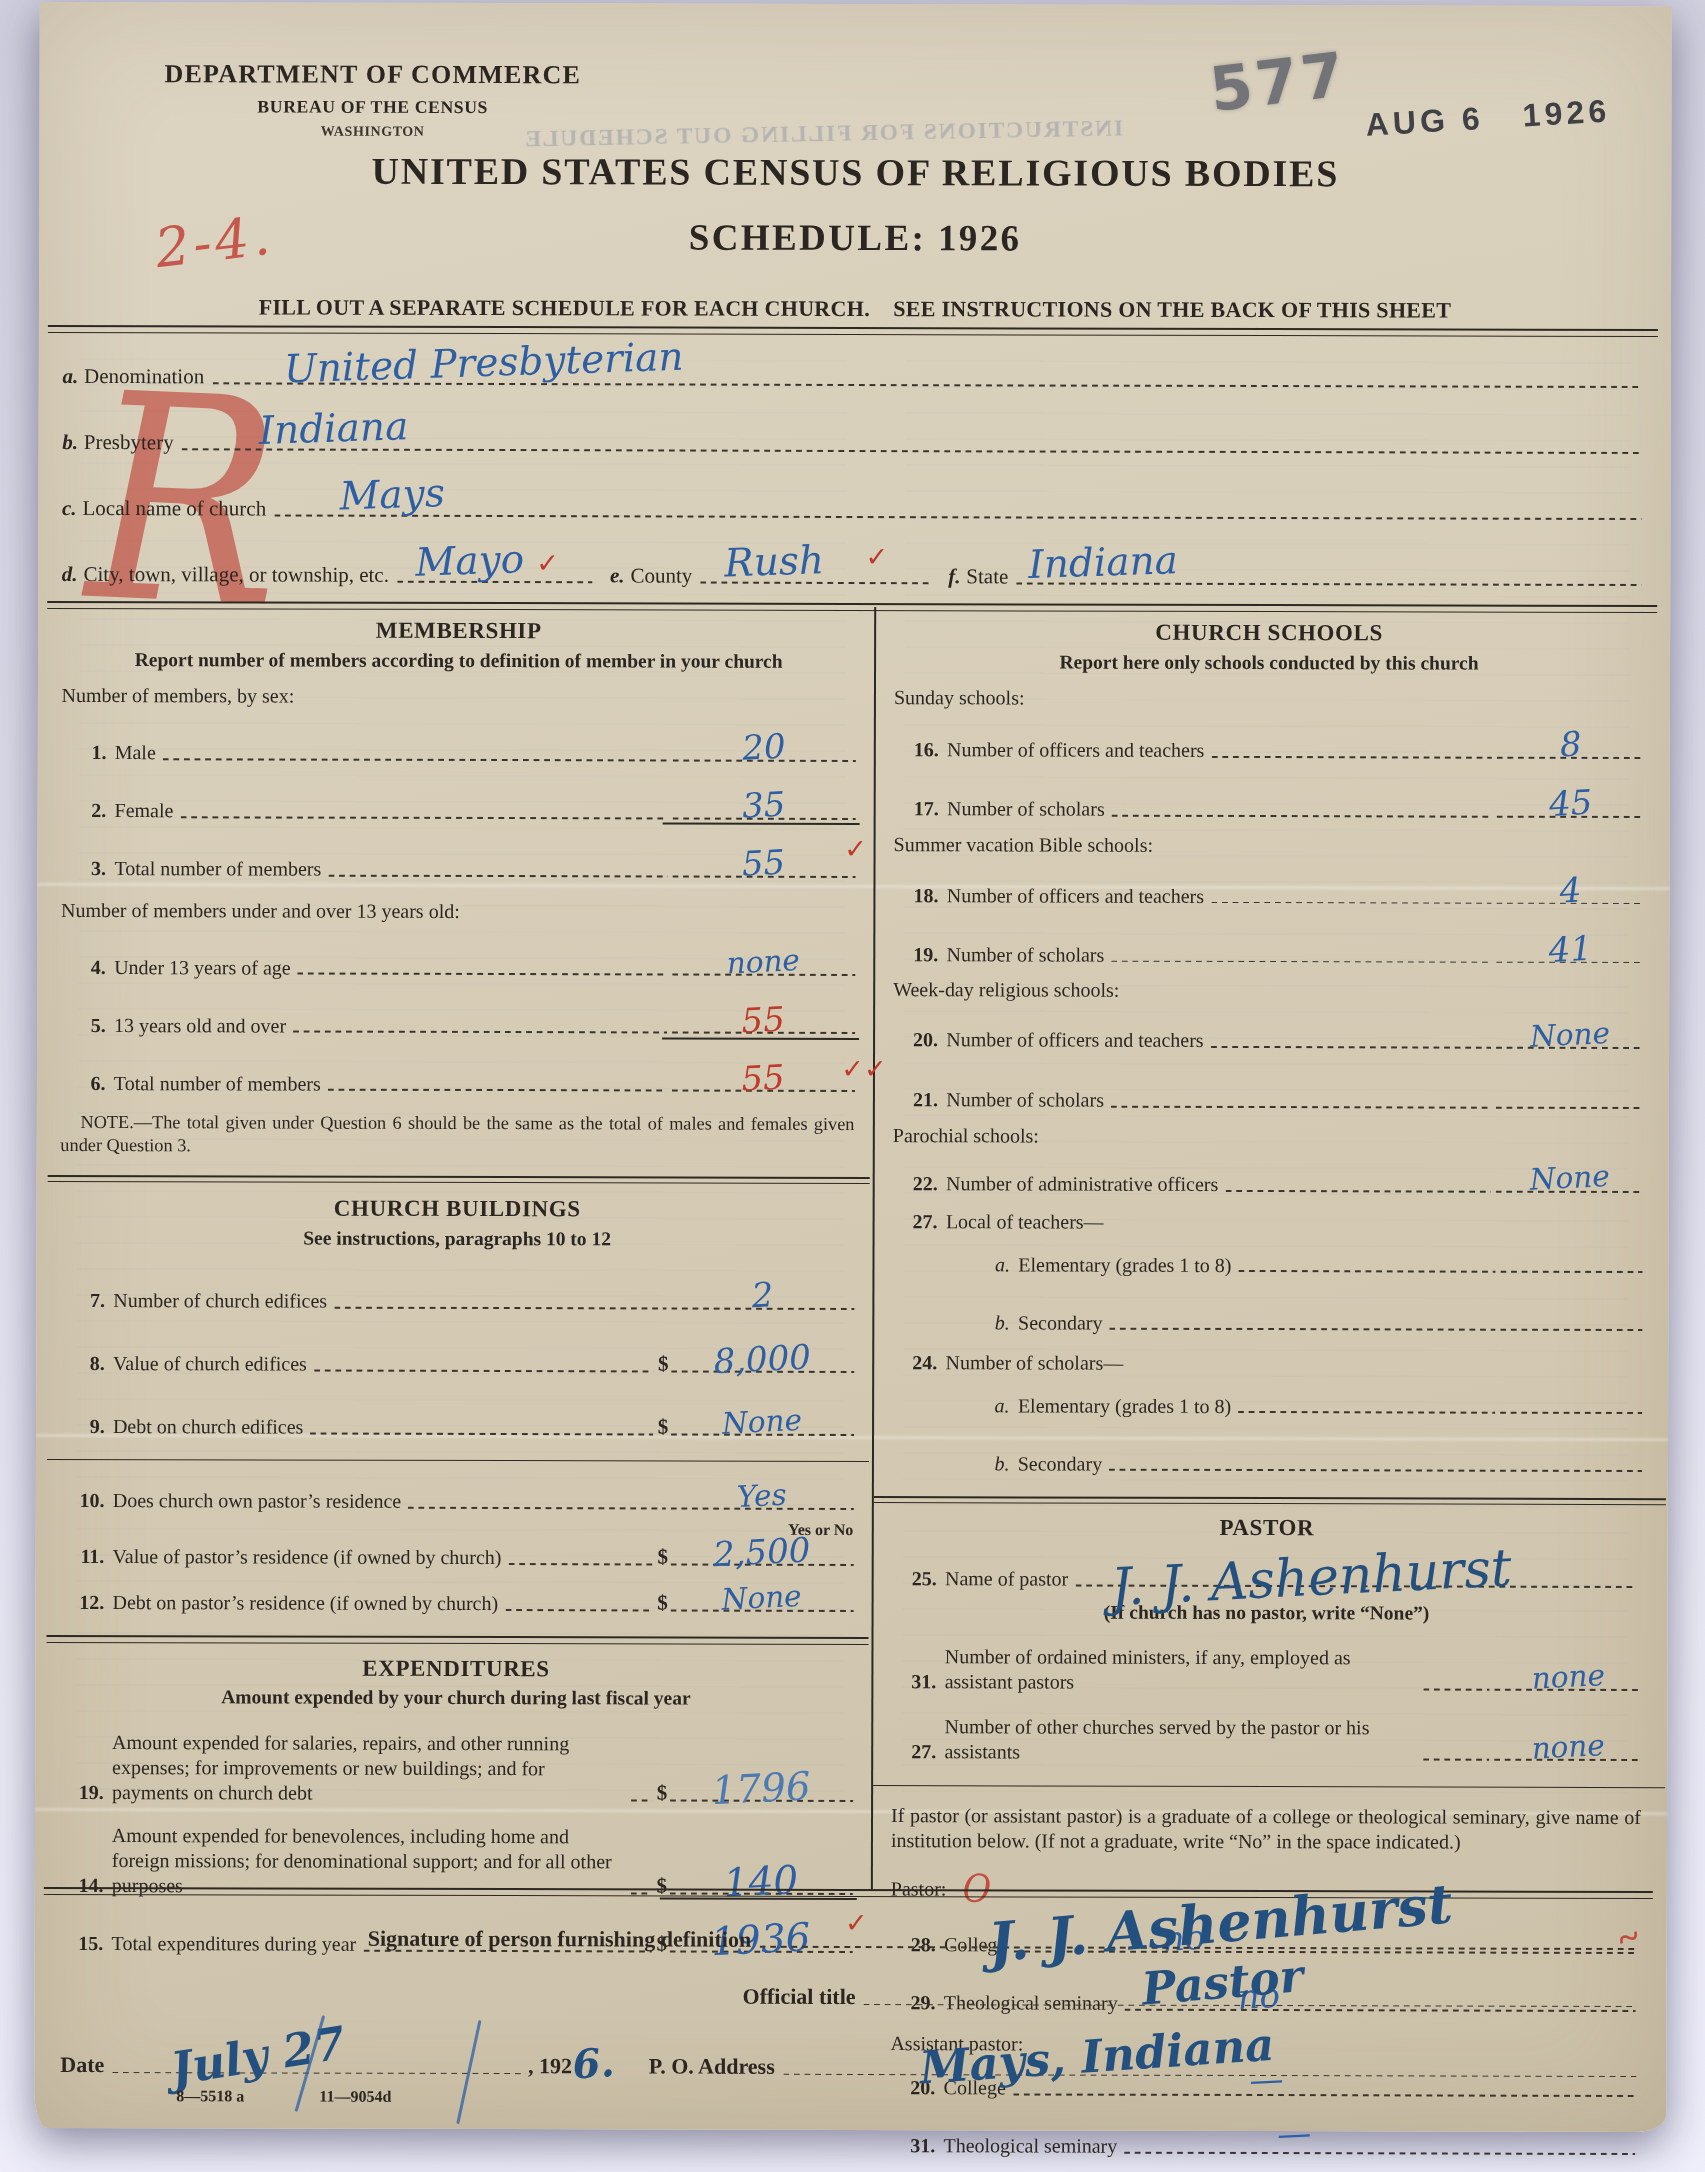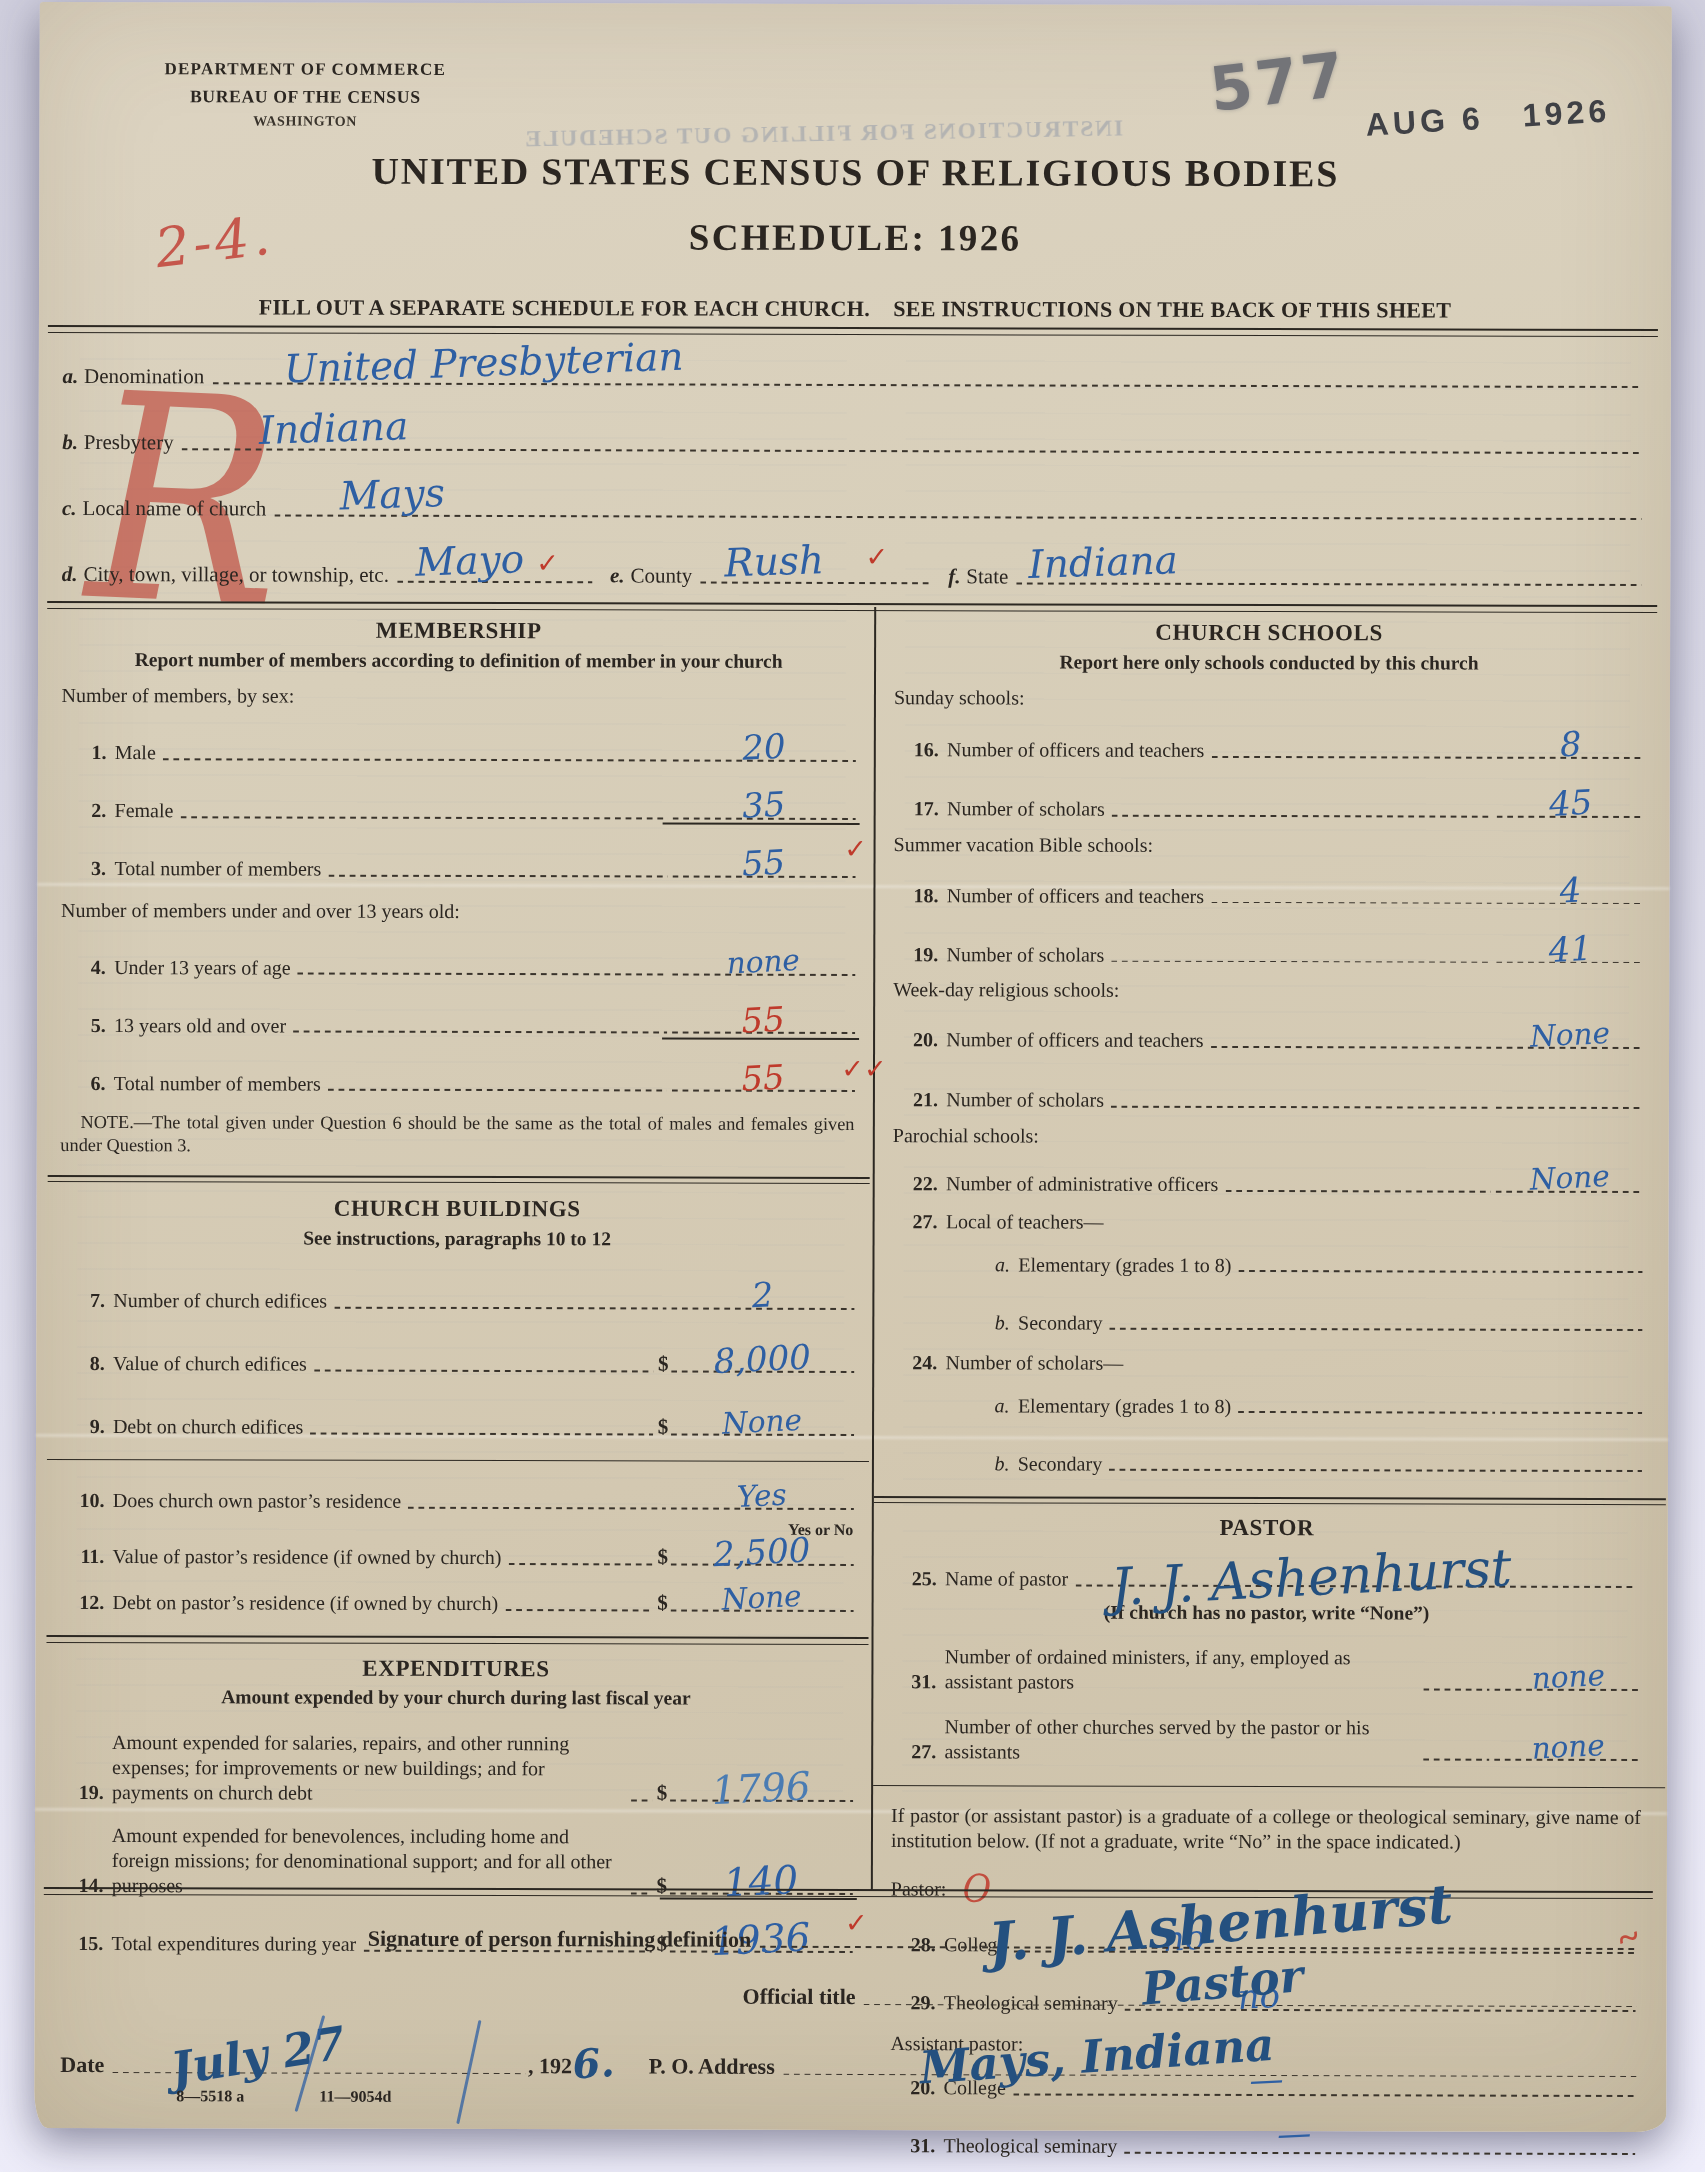--- a/index.html
+++ b/index.html
@@ -25,21 +25,21 @@
   }
   .center{text-align:center;}
   .dash, .leader, .ans, .fline{
     background-image:repeating-linear-gradient(90deg,#3a342c 0 5.9px,transparent 5.9px 10.6px);
     background-repeat:repeat-x;background-position:left bottom;background-size:10.6px 1.8px;
   }
   .rule{border-top:1.8px solid #2c2822;height:0;}
   .dblrule{border-top:2.4px solid #2c2822;border-bottom:1.8px solid #2c2822;height:4.7px;}
   
   #hdr-left{position:absolute;left:125px;top:57px;text-align:center;}
-  #hdr-left .l1{display:block;font-size:17px;font-weight:bold;letter-spacing:1.2px;}
+  #hdr-left .l1{display:block;font-size:26px;font-weight:bold;letter-spacing:1.2px;}
   #hdr-left .l2{display:block;font-size:17.7px;font-weight:bold;margin-top:7px;letter-spacing:0.6px;}
   #hdr-left .l3{display:block;font-size:14px;font-weight:bold;margin-top:5.9px;letter-spacing:0.6px;color:#3a342c;}
   #stamp-num{
     position:absolute;left:1170px;top:41px;font-family:"DejaVu Sans",sans-serif;font-weight:bold;
     font-size:61px;color:#5b5e68;opacity:.8;transform:rotate(-7deg);letter-spacing:3.5px;
     text-shadow:0 0 4.1px rgba(91,94,104,.55);
   }
   #stamp-date{
     position:absolute;left:1326px;top:94px;font-family:"Liberation Sans",sans-serif;font-weight:bold;
     font-size:32px;color:#33353c;opacity:.92;transform:rotate(-3.5deg);letter-spacing:4.1px;white-space:pre;

